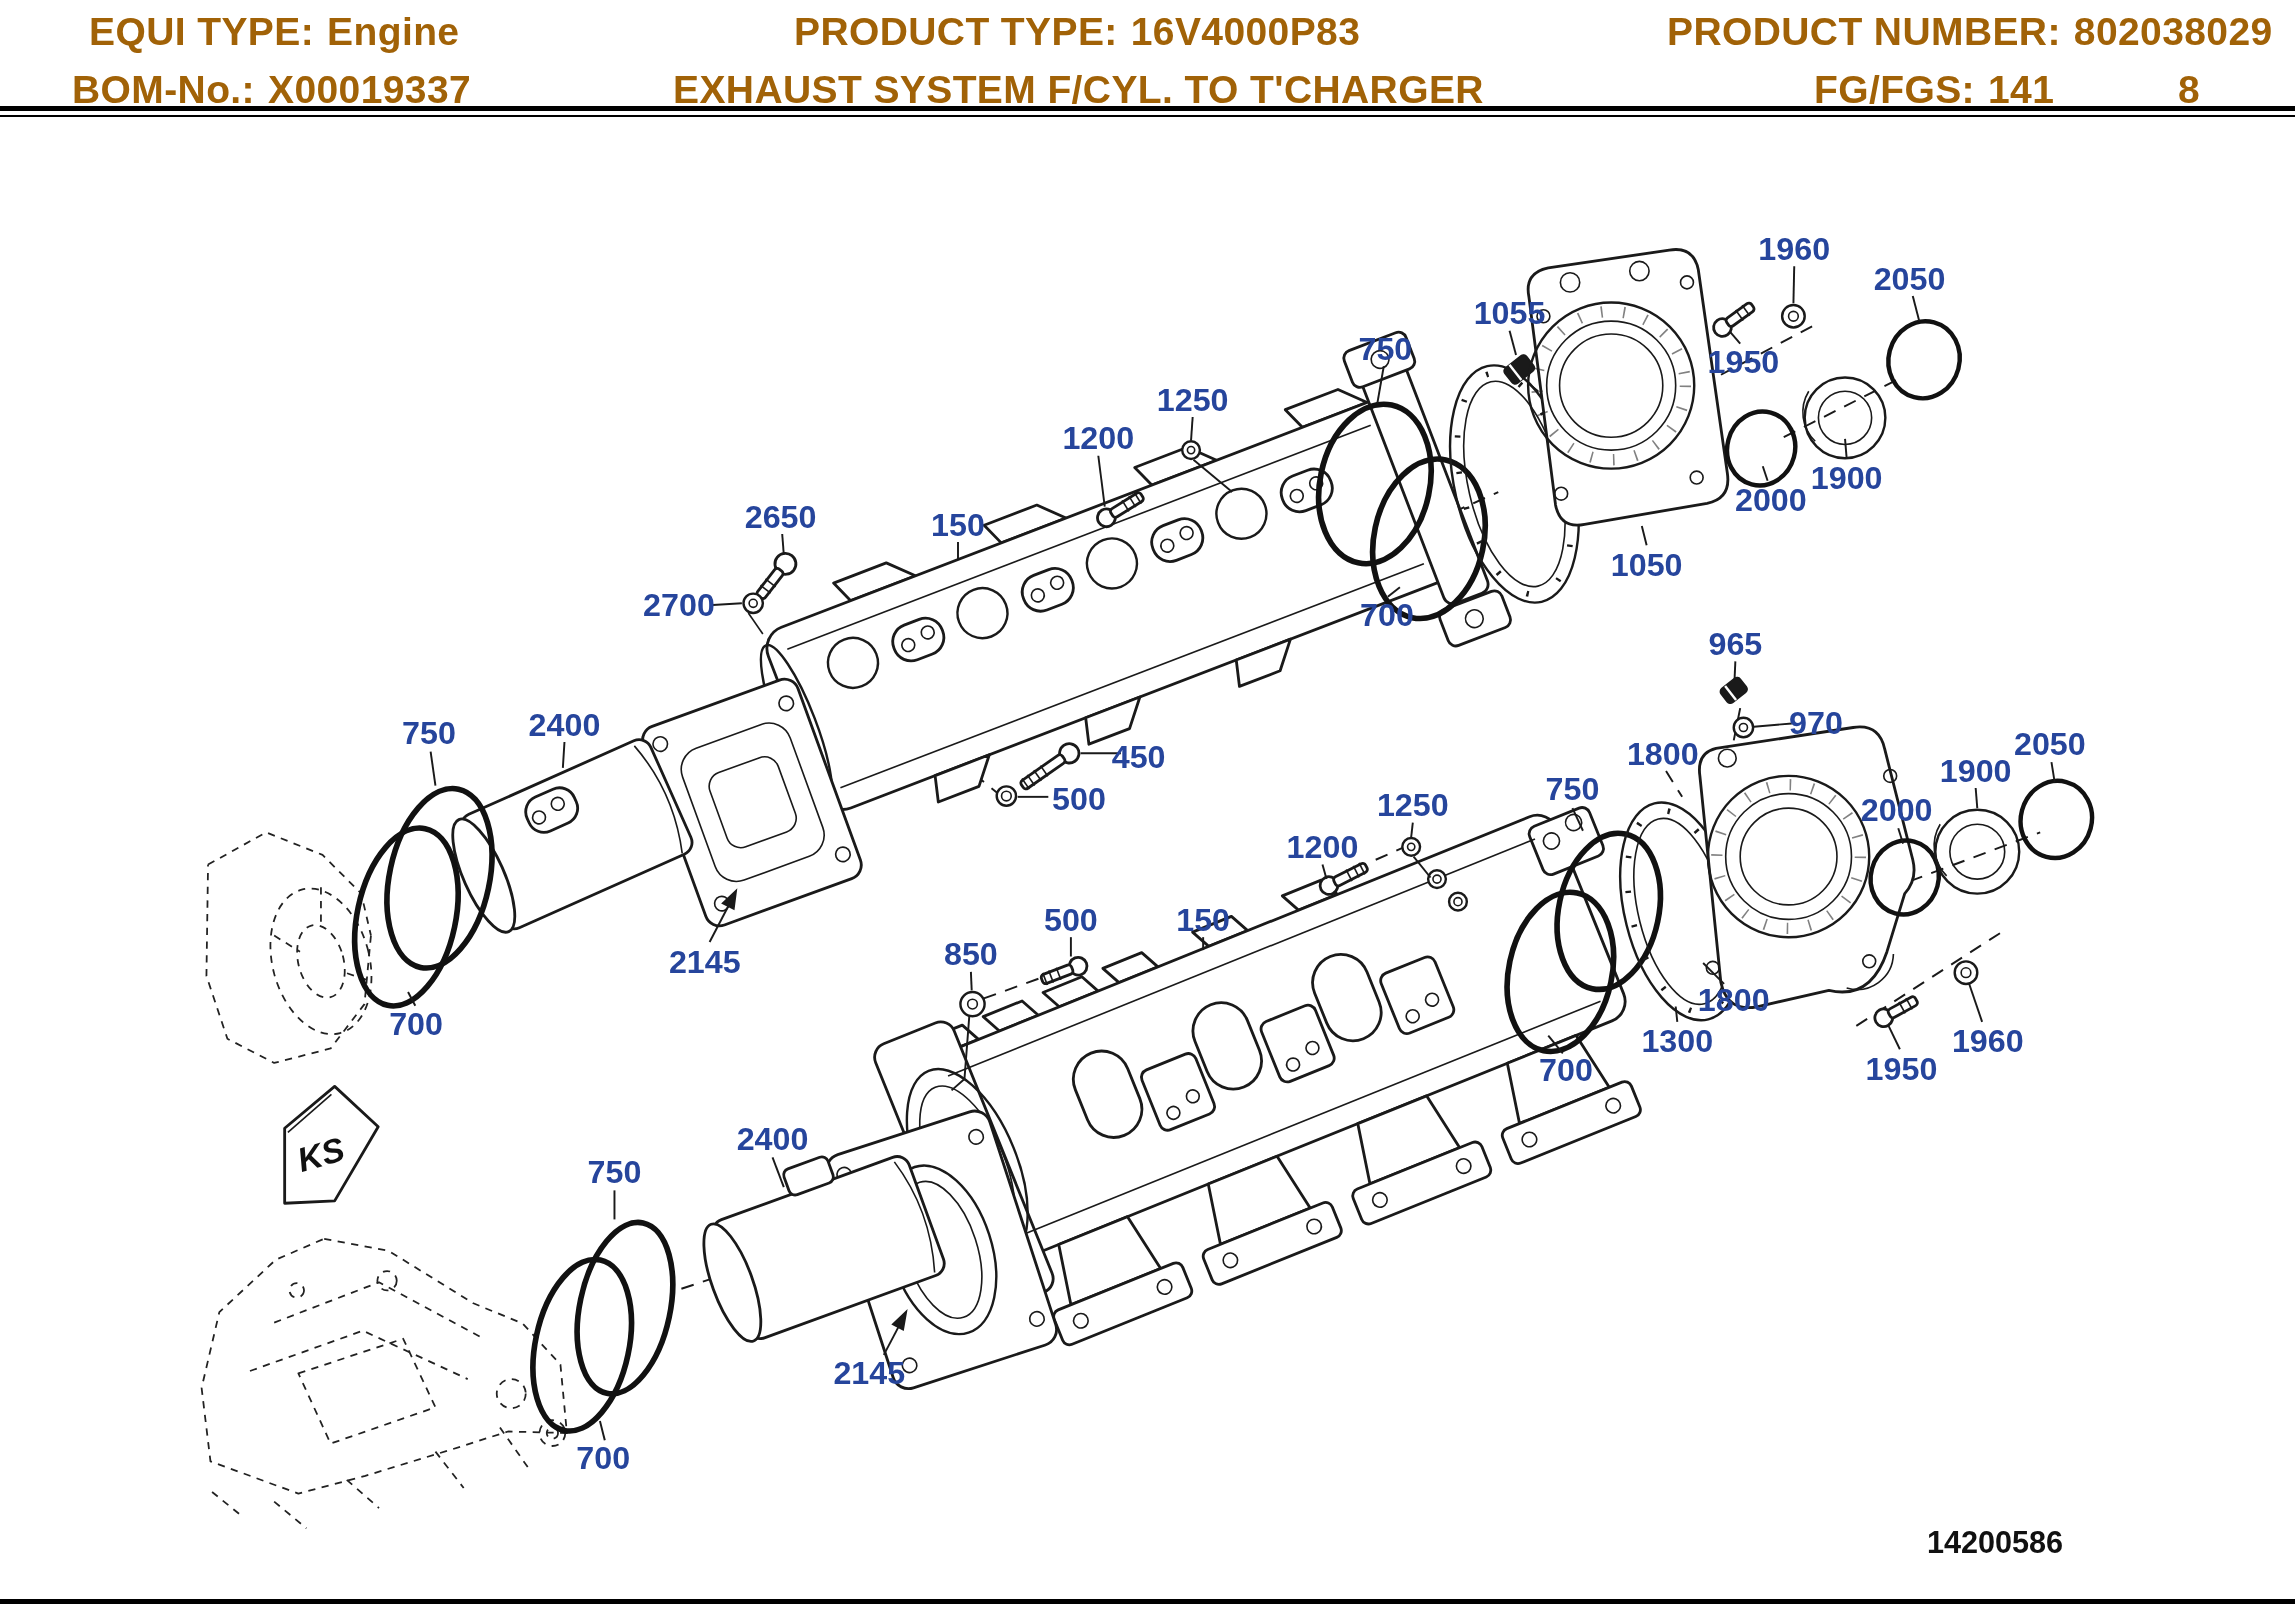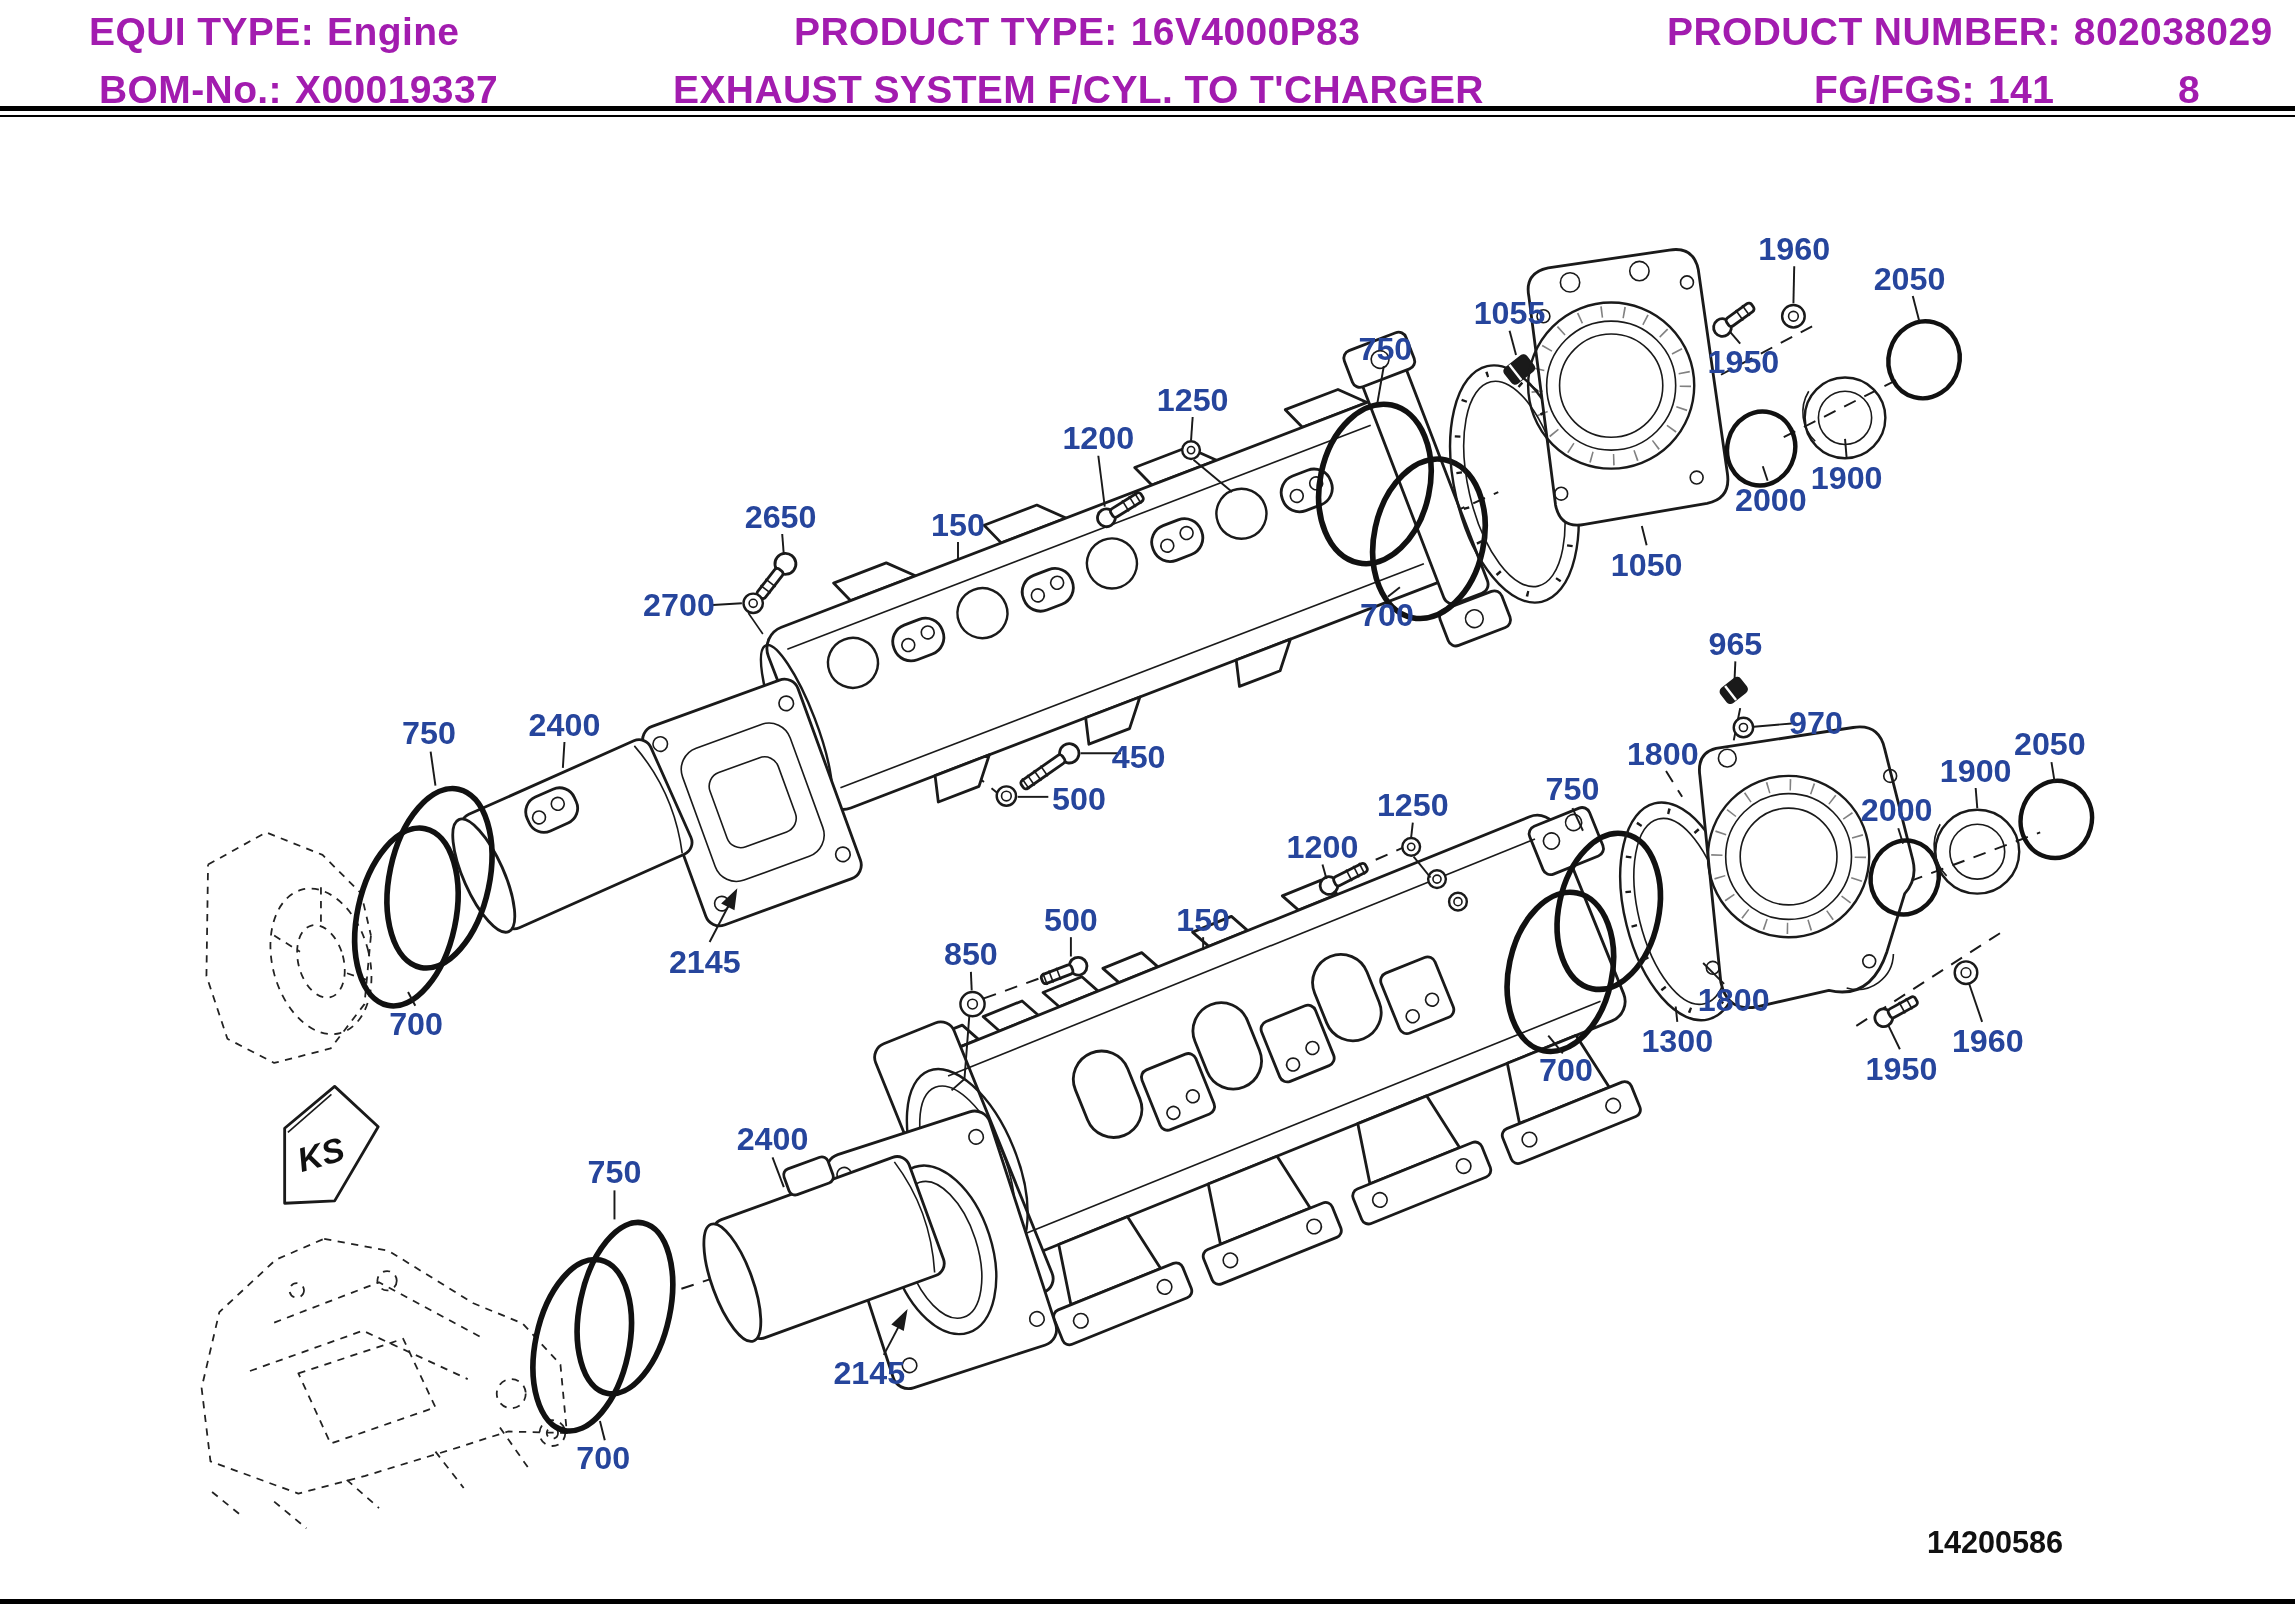--- a/index.html
+++ b/index.html
@@ -1,19 +1,19 @@
 <!DOCTYPE html>
 <html style="font-size:13px"><head>
 <meta charset="utf-8">
 <style>
   html,body{margin:0;padding:0;background:#fff;}
   body{width:2295px;height:1605px;position:relative;overflow:hidden;
        font-family:"Liberation Sans",sans-serif;}
   .page{position:absolute;inset:0;background:#fff;}
-  .hdr{position:absolute;font-weight:bold;font-size:39px;color:#a21caf;white-space:nowrap;
+  .hdr{position:absolute;font-weight:bold;font-size:39px;color:#a16207;white-space:nowrap;
        letter-spacing:0.4px;}
   .hdr .val{margin-left:13px;}
   .rule{position:absolute;left:0;width:2295px;background:#000;}
   #rule1{top:106px;height:4.8px;}
   #rule2{top:115px;height:2.4px;}
   #ruleBottom{top:1599px;height:4.8px;}
   svg{position:absolute;left:0;top:0;}
   .ln{fill:none;stroke:#1a1a1a;stroke-width:3;stroke-linejoin:round;stroke-linecap:round;}
   .lnw{fill:#fff;stroke:#1a1a1a;stroke-width:3.5;stroke-linejoin:round;}
   .lnt{fill:none;stroke:#1a1a1a;stroke-width:2;}
@@ -35,21 +35,21 @@
 
   <div class="hdr" style="left:89px;top:9.7px;">
     <span>EQUI TYPE:</span><span class="val">Engine</span>
   </div>
   <div class="hdr" style="left:786px;top:9.7px;margin-left:8px;">
     <span>PRODUCT TYPE:</span><span class="val">16V4000P83</span>
   </div>
   <div class="hdr" style="left:1667px;top:9.7px;">
     <span>PRODUCT NUMBER:</span><span class="val">802038029</span>
   </div>
-  <div class="hdr" style="left:99px;top:68px;">
+  <div class="hdr" style="left:72px;top:68px;">
     <span>BOM-No.:</span><span class="val">X00019337</span>
   </div>
   <div class="hdr" style="left:673px;top:68px;">EXHAUST SYSTEM F/CYL. TO T'CHARGER</div>
   <div class="hdr" style="left:1814px;top:68px;">
     <span>FG/FGS:</span><span class="val">141</span>
   </div>
   <div class="hdr" style="left:2178px;top:68px;">8</div>
 
   <div class="rule" id="rule1"></div>
   <div class="rule" id="rule2"></div>

